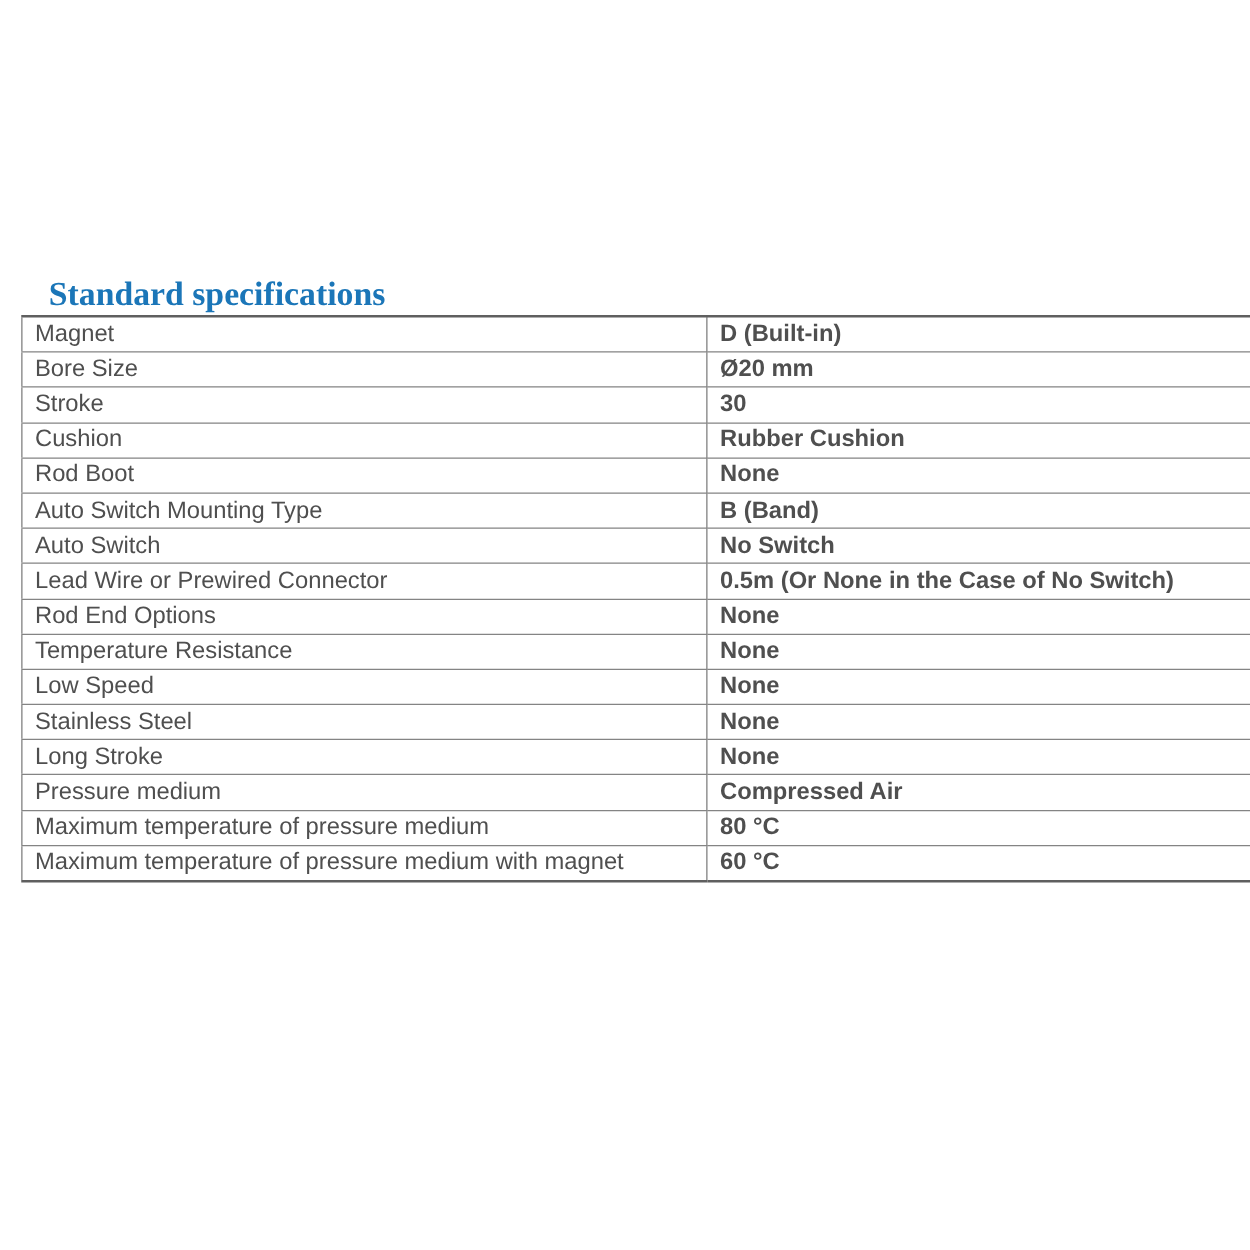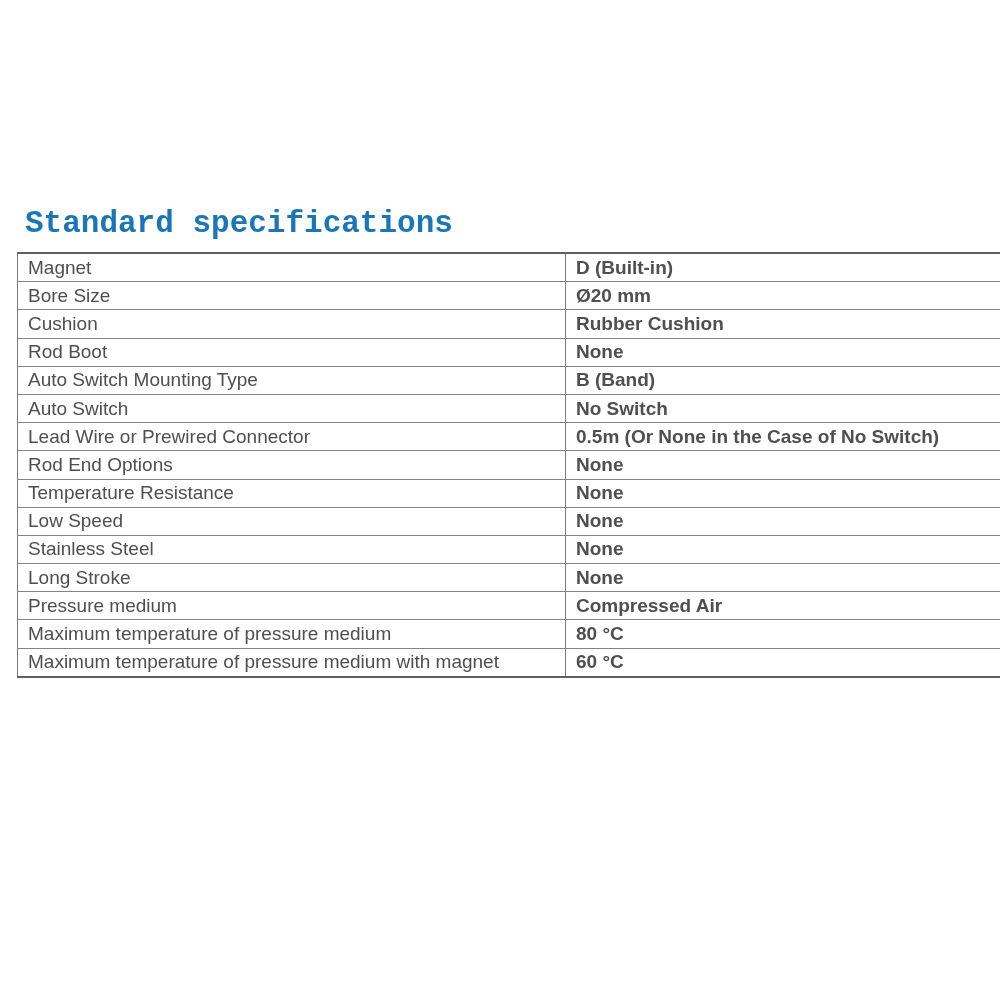--- a/index.html
+++ b/index.html
@@ -14,26 +14,26 @@
   .page {
     position: relative;
     width: 1000px;
     height: 1000px;
     background: #ffffff;
   }
   .title {
     position: absolute;
     left: 25px;
     top: 206px;
-    margin: 0;
-    font-size: 31px;
+    margin: 14px;
+    font-size: 27px;
     font-weight: bold;
     letter-spacing: 0px;
     color: #1b76b8;
-    font-family: Liberation Mono, monospace;
+    font-family: Liberation Serif, serif;
   }
   .spec-table {
     position: absolute;
     left: 17px;
     top: 252px;
     width: 983px;
     border-collapse: collapse;
     table-layout: fixed;
     border-top: 2px solid #5f5f5f;
     border-left: 1.5px solid #7c7c7c;
@@ -70,20 +70,24 @@
 
   <table class="spec-table">
     <tbody id="spec-tbody">
         <tr>
           <td class="label-cell">Magnet</td>
           <td class="value-cell">D (Built-in)</td>
         </tr>
         <tr>
           <td class="label-cell">Bore Size</td>
           <td class="value-cell">Ø20 mm</td>
+        </tr>
+        <tr>
+          <td class="label-cell">Stroke</td>
+          <td class="value-cell">30</td>
         </tr>
         <tr>
           <td class="label-cell">Cushion</td>
           <td class="value-cell">Rubber Cushion</td>
         </tr>
         <tr>
           <td class="label-cell">Rod Boot</td>
           <td class="value-cell">None</td>
         </tr>
         <tr>

